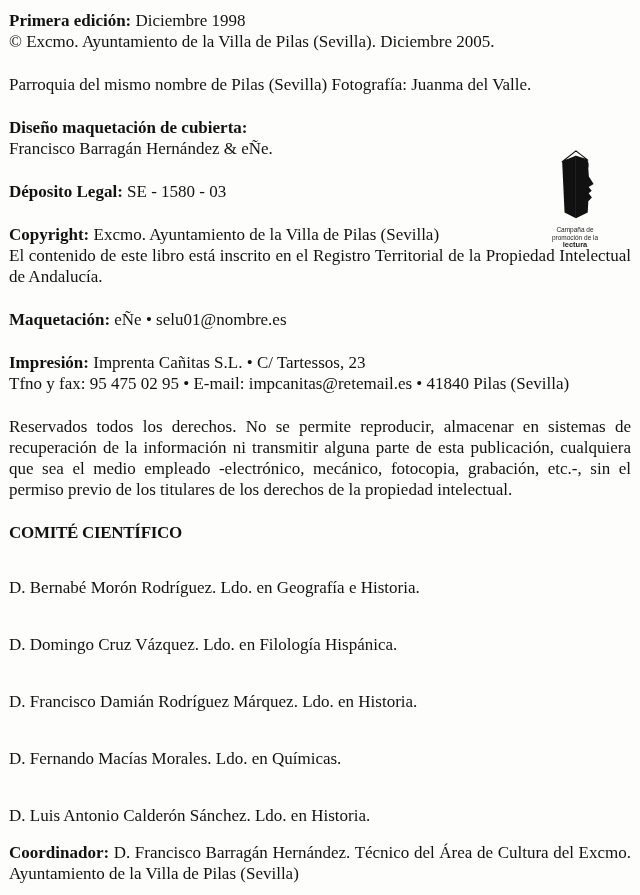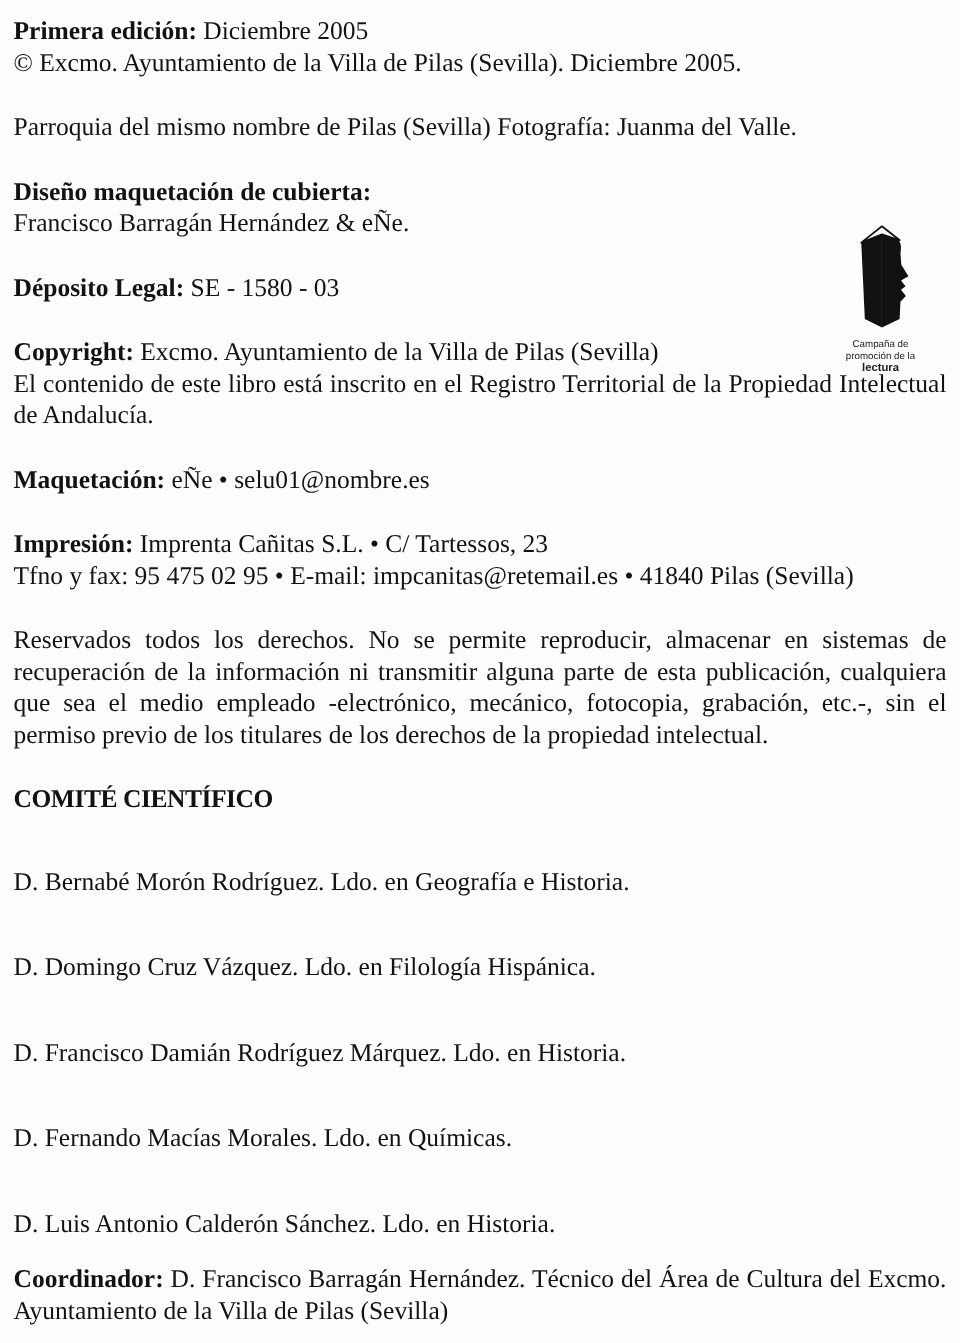--- a/index.html
+++ b/index.html
@@ -21,21 +21,21 @@
   .justify-last { text-align: justify; text-align-last: justify; }
   .committee-title {
     font-weight: 700;
     margin: 8px 0 12px 0;
     letter-spacing: -0.3px;
   }
   .members { margin: 0 0 14px 0; }
   .members .member { line-height: 24px; margin-top: 33px; }
   .logo-box {
     position: absolute;
-    left: 548px;
+    left: 536px;
     top: 148px;
     width: 78px;
     text-align: center;
   }
   .logo-box svg { display: block; margin: 0 auto; }
   .logo-caption {
     font-family: "Liberation Sans", "DejaVu Sans", sans-serif;
     font-size: 6.5px;
     line-height: 7.5px;
     color: #1c1c1c;
@@ -44,21 +44,21 @@
   }
   .logo-caption .cap-bold { font-weight: 700; font-size: 7.5px; }
 </style>
 </head>
 <body>
 
 <div class="page">
 
   <p class="block">
     <b class="lbl">Primera edición:</b>
-    <span>Diciembre 2005</span><br>
+    <span>Diciembre 1998</span><br>
     <span>© Excmo. Ayuntamiento de la Villa de Pilas (Sevilla). Diciembre 2005.</span>
   </p>
 
   <p class="block">
     <span style="display:block">Parroquia del mismo nombre de Pilas (Sevilla) Fotografía: Juanma del Valle.</span>
   </p>
 
   <p class="block">
     <b class="lbl">Diseño maquetación de cubierta:</b><br>
     <span>Francisco Barragán Hernández &amp; eÑe.</span>

